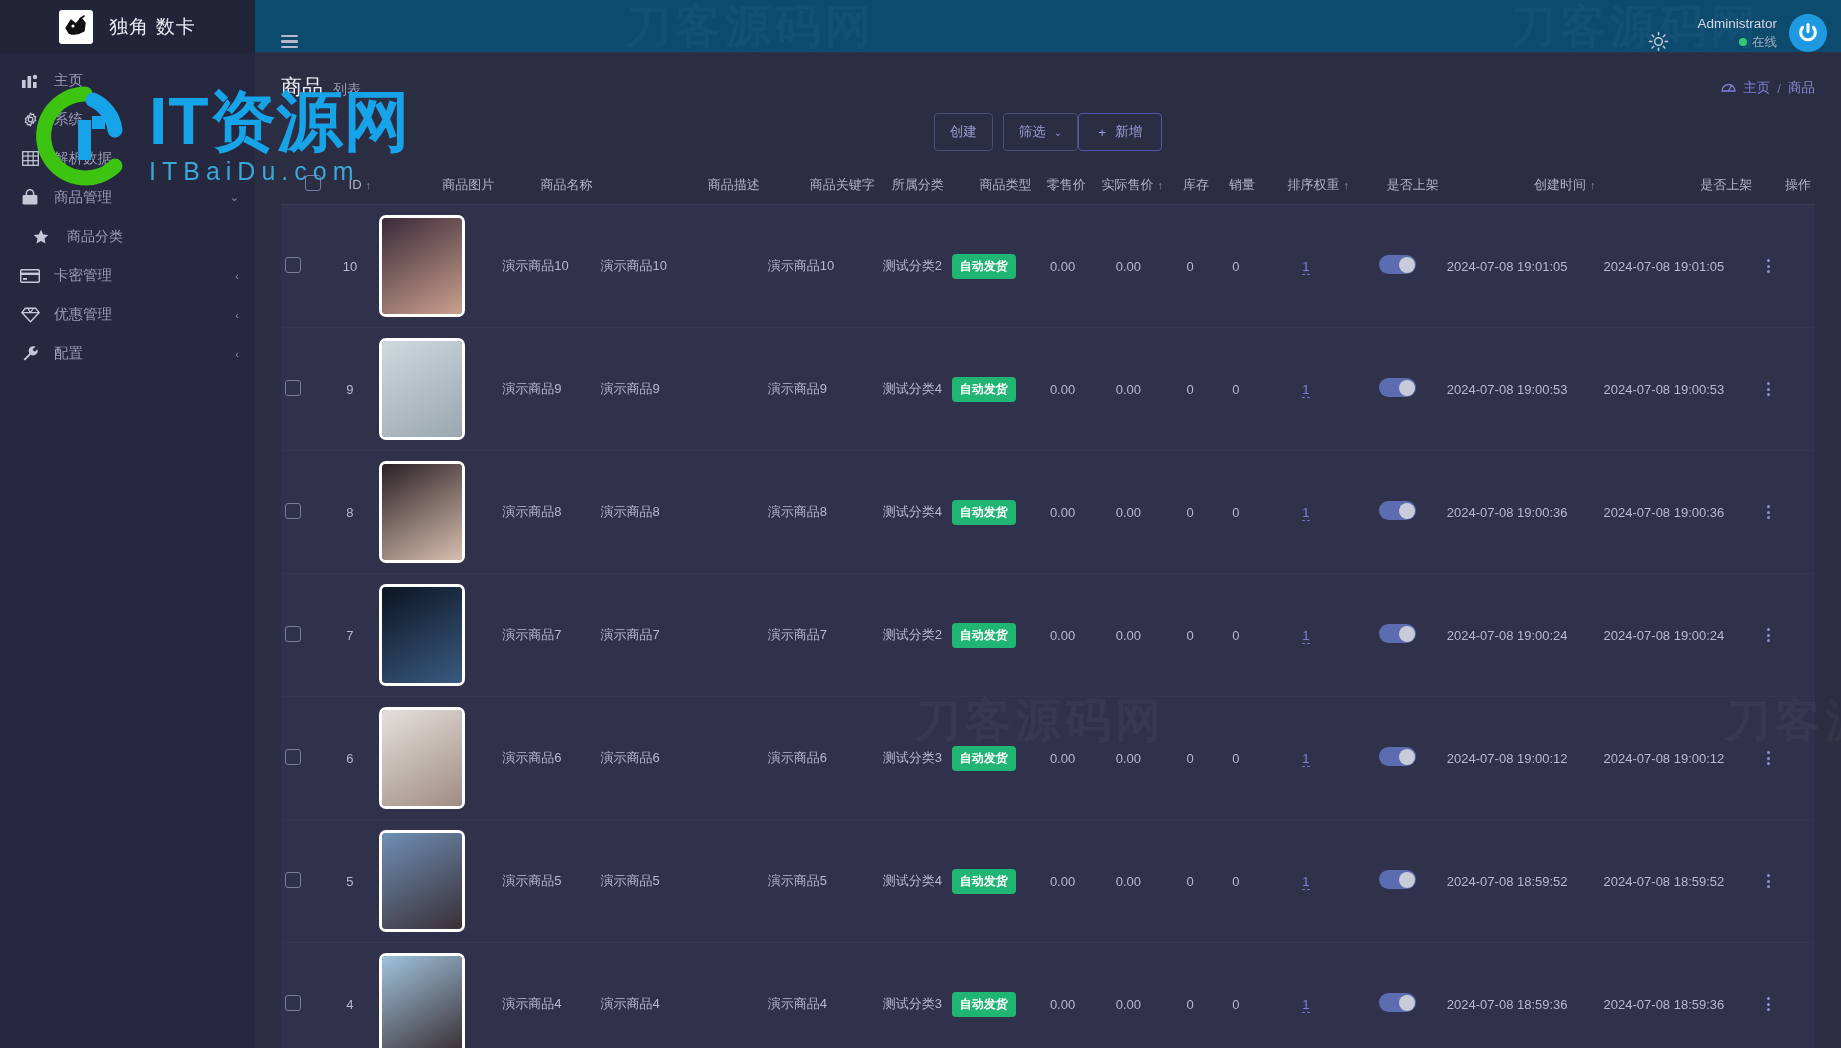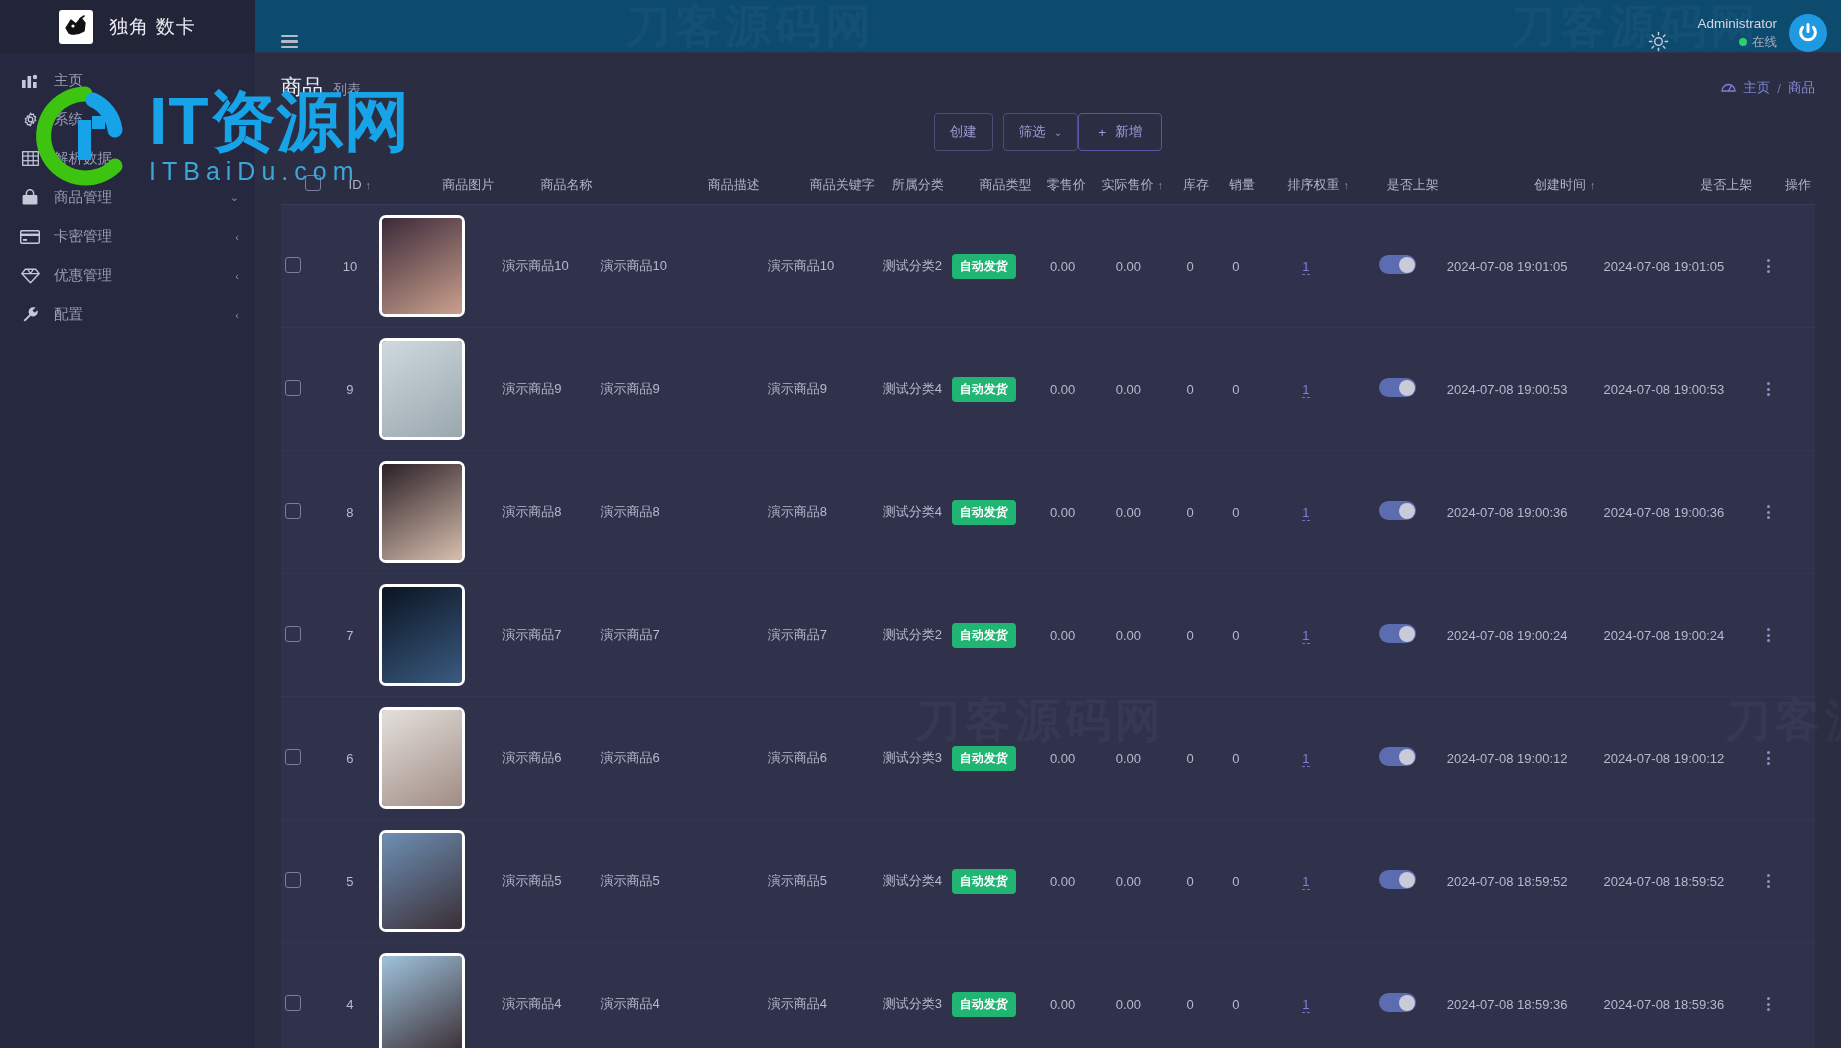--- a/index.html
+++ b/index.html
@@ -230,20 +230,28 @@
         <span class="nav-icon">
           <svg width="18" height="17" viewBox="0 0 18 17">
               <path d="M5.4 6 V4.3 a3.6 3.6 0 0 1 7.2 0 V6" fill="none" stroke="#c6c8da" stroke-width="1.5"></path>
               <rect x="1.6" y="6" width="14.8" height="9.6" rx="1.4" fill="#c6c8da"></rect>
             </svg>
         </span>
         <span class="nav-label">商品管理</span>
         <span class="nav-caret">⌄</span>
       </div>
 
+      <div class="nav-item sub">
+        <span class="nav-icon">
+          <svg width="16" height="16" viewBox="0 0 16 16">
+              <path d="M8 0.8 l2.2 4.6 5 .6 -3.7 3.5 1 5 -4.5-2.5 -4.5 2.5 1-5 -3.7-3.5 5-.6z" fill="#c6c8da"></path>
+            </svg>
+        </span>
+        <span class="nav-label">商品分类</span>
+      </div>
 
 
       <div class="nav-item">
         <span class="nav-icon">
           <svg width="20" height="14" viewBox="0 0 20 14">
               <rect x="0.7" y="0.7" width="18.6" height="12.6" rx="1.6" fill="none" stroke="#c6c8da" stroke-width="1.5"></rect>
               <rect x="0.7" y="3.6" width="18.6" height="2.4" fill="#c6c8da"></rect>
               <rect x="3" y="9" width="4" height="1.8" fill="#c6c8da"></rect>
             </svg>
         </span>

